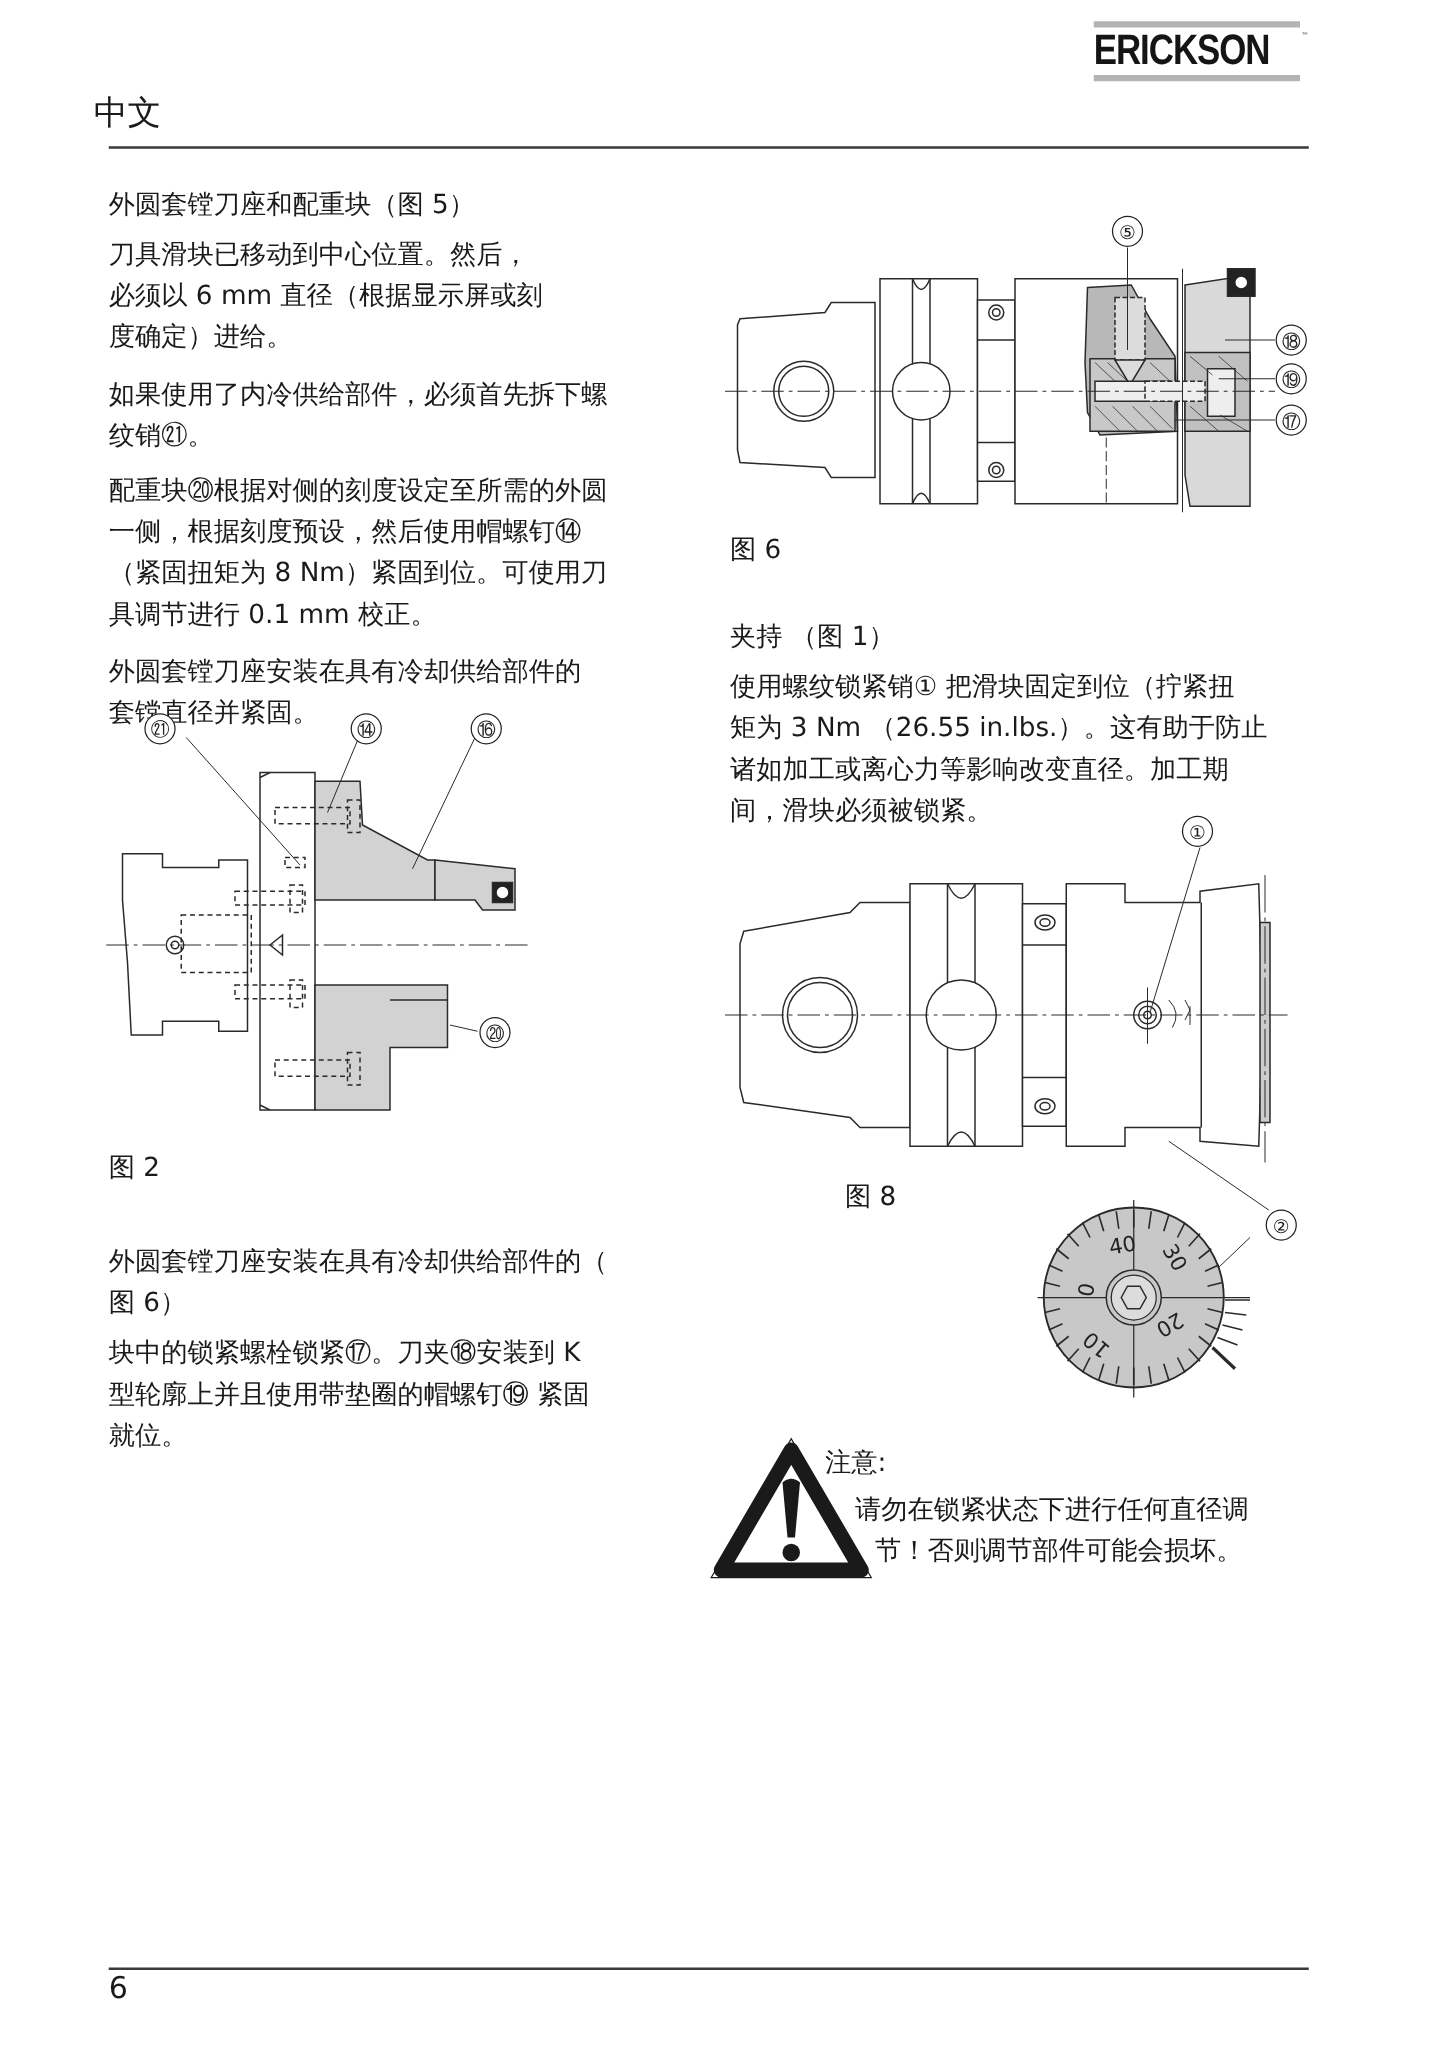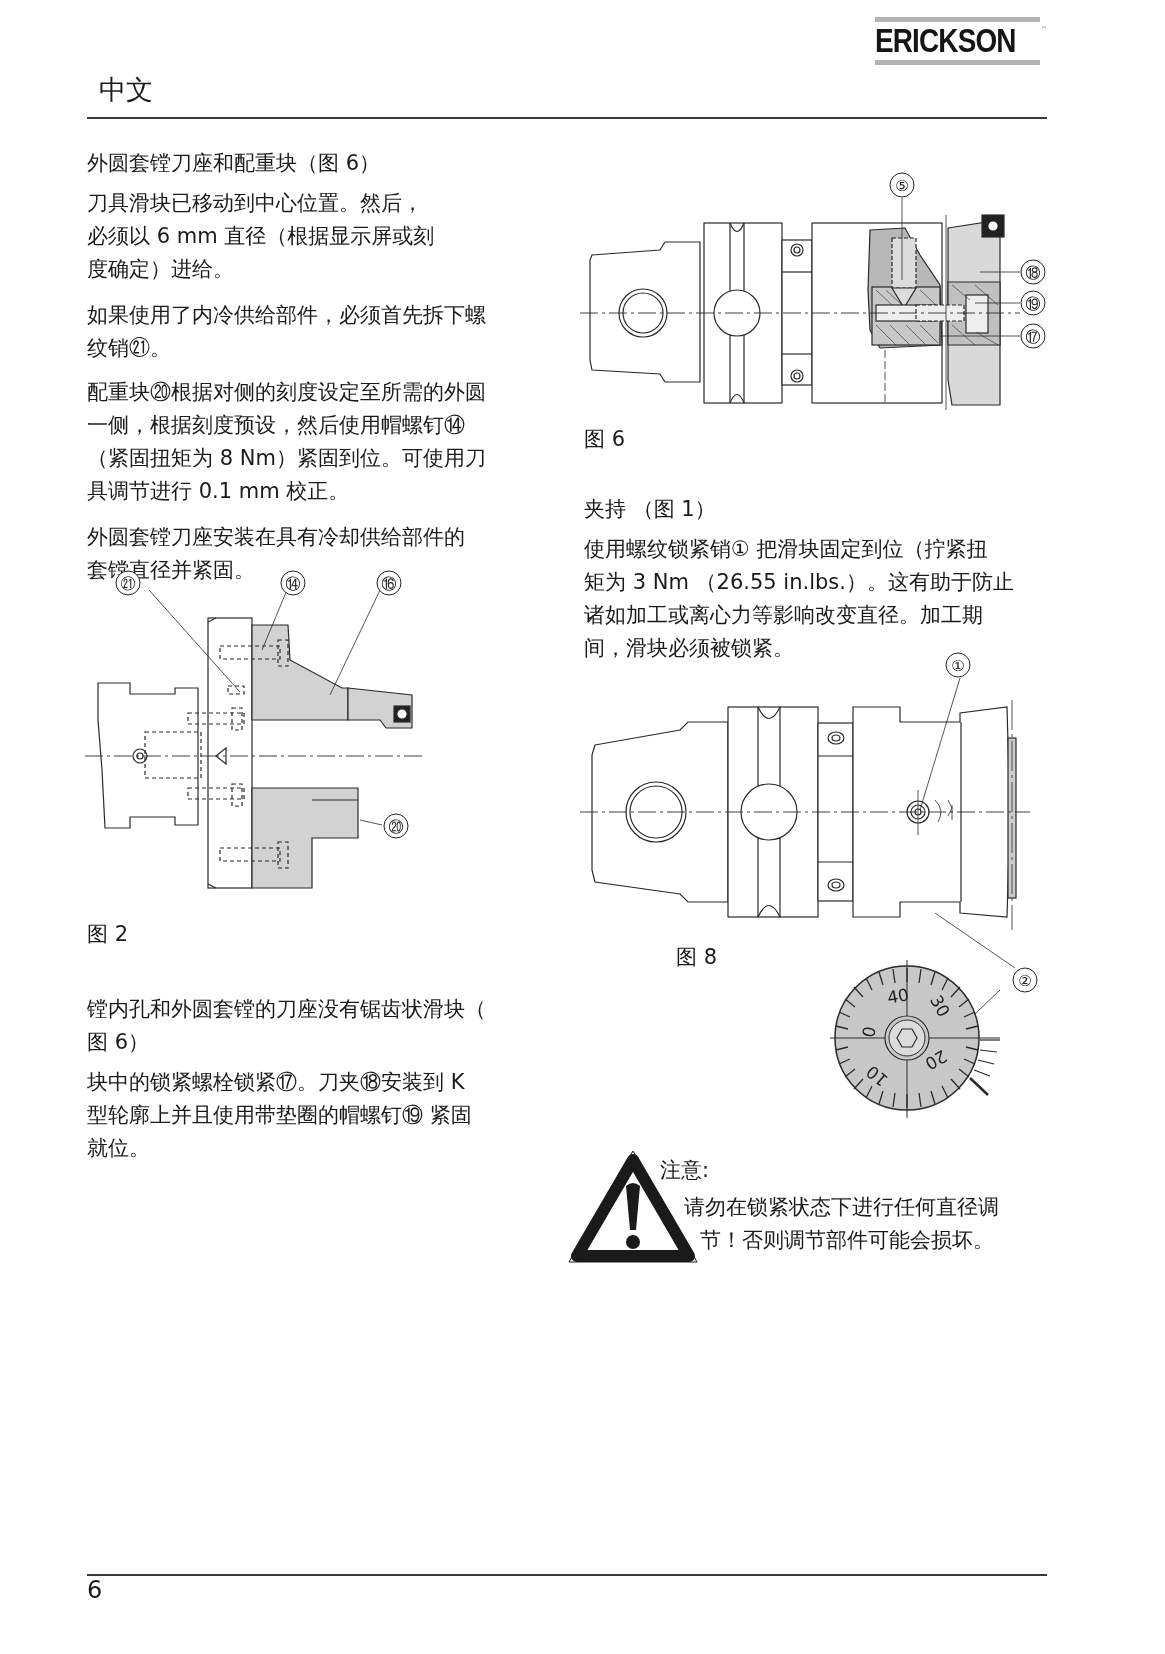--- a/index.html
+++ b/index.html
@@ -1,19 +1,19 @@
 <!DOCTYPE html>
 <html><head>
 <meta charset="utf-8">
 <style>
   html, body { margin:0; padding:0; background:#ffffff; }
   body { width:1165px; height:1654px; position:relative; overflow:hidden;
          font-family:"DejaVu Sans","Liberation Sans",sans-serif; color:#1a1a1a; }
   .abs { position:absolute; }
-  .lang { left:99px; top:72px; font-size:27px; }
+  .lang { left:75px; top:72px; font-size:27px; }
   .hrule { left:87px; width:960px; height:2px; background:#3a3a3a; }
   .logo { left:875px; top:17px; width:165px; height:36px; }
   .logo .bar { position:absolute; left:0; width:165px; height:5px; background:#b3b3b3; }
   .logo .txt { position:absolute; left:0; top:8px; width:165px; height:31px; line-height:31px;
                font-family:"Liberation Sans",sans-serif; font-weight:bold; font-size:34px;
                letter-spacing:-1px; transform:scaleX(0.82); transform-origin:left center; color:#151515; }
   .logo .tm { position:absolute; left:166px; top:8px; font-size:6px; color:#555; }
   .p { font-size:21px; line-height:33px; white-space:nowrap; }
   .h { font-size:21px; line-height:33px; white-space:nowrap; }
   .fig-label { font-size:21px; }
@@ -25,21 +25,21 @@
 
 <div class="abs lang">中文</div>
 <div class="abs logo">
   <div class="bar" style="top:0"></div>
   <div class="txt">ERICKSON</div>
   <div class="tm">™</div>
   <div class="bar" style="top:43px"></div>
 </div>
 <div class="abs hrule" style="top:117px"></div>
 
-<div class="abs h" style="left:87px;top:147px">外圆套镗刀座和配重块（图 6）</div>
+<div class="abs h" style="left:87px;top:147px">外圆套镗刀座和配重块（图 5）</div>
 
 <div class="abs" style="left:87px;top:187px">
   <div class="p">刀具滑块已移动到中心位置。然后，</div>
   <div class="p">必须以 6 mm 直径（根据显示屏或刻</div>
   <div class="p">度确定）进给。</div>
 </div>
 <div class="abs" style="left:87px;top:299px">
   <div class="p">如果使用了内冷供给部件，必须首先拆下螺</div>
   <div class="p">纹销㉑。</div>
 </div>
@@ -100,21 +100,21 @@
     <text x="213" y="19">⑭</text>
     <circle cx="309" cy="13" r="12" fill="#fff" stroke="#222" stroke-width="1"></circle>
     <text x="309" y="19">⑯</text>
     <circle cx="316" cy="256" r="12" fill="#fff" stroke="#222" stroke-width="1"></circle>
     <text x="316" y="262">⑳</text>
   </g>
 </svg>
 <div class="abs fig-label" style="left:87px;top:920px">图 2</div>
 
 <div class="abs" style="left:87px;top:993px">
-  <div class="h">镗内孔和外圆套镗的刀座没有锯齿状滑块（</div>
+  <div class="h">外圆套镗刀座安装在具有冷却供给部件的（</div>
   <div class="h">图 6）</div>
 </div>
 <div class="abs" style="left:87px;top:1066px">
   <div class="p">块中的锁紧螺栓锁紧⑰。刀夹⑱安装到 K</div>
   <div class="p">型轮廓上并且使用带垫圈的帽螺钉⑲ 紧固</div>
   <div class="p">就位。</div>
 </div>
 
 <svg class="abs" style="left:580px;top:160px" width="470" height="250" viewBox="0 0 470 250">
   <g stroke="#2a2a2a" stroke-width="1.2" fill="#fff">

